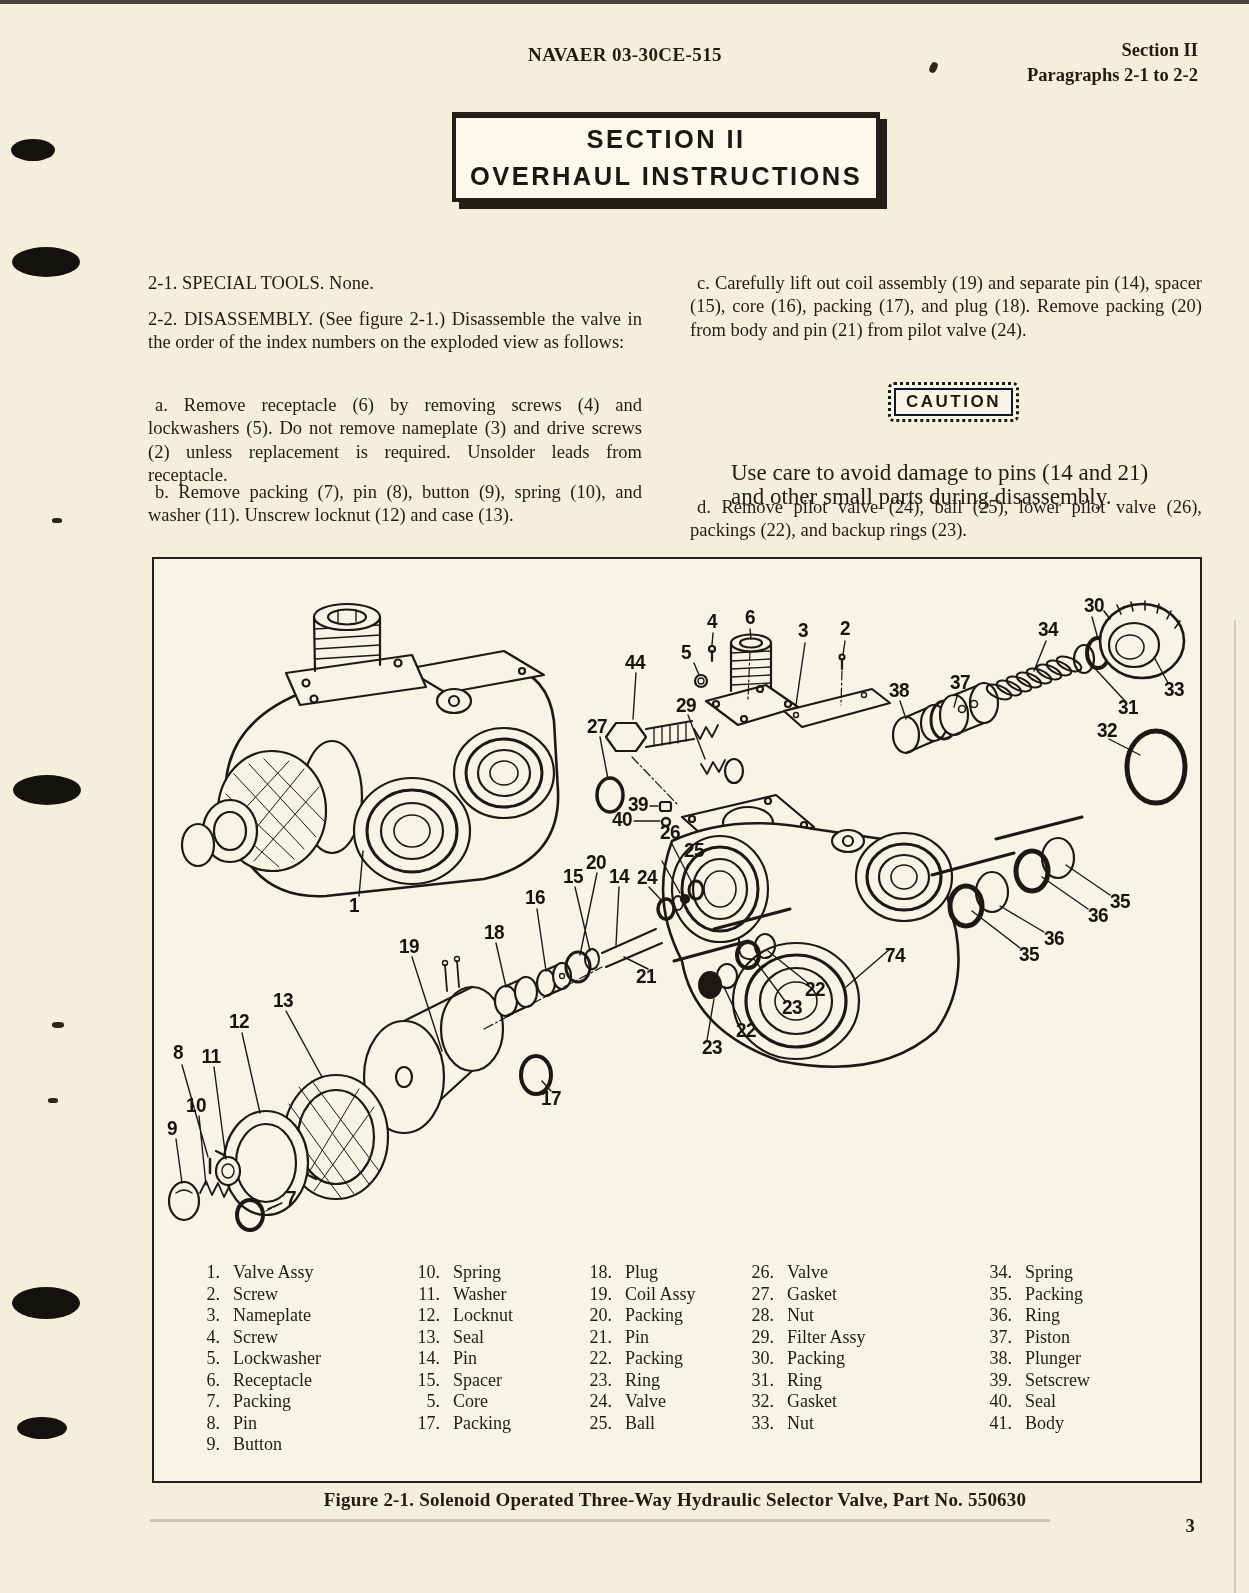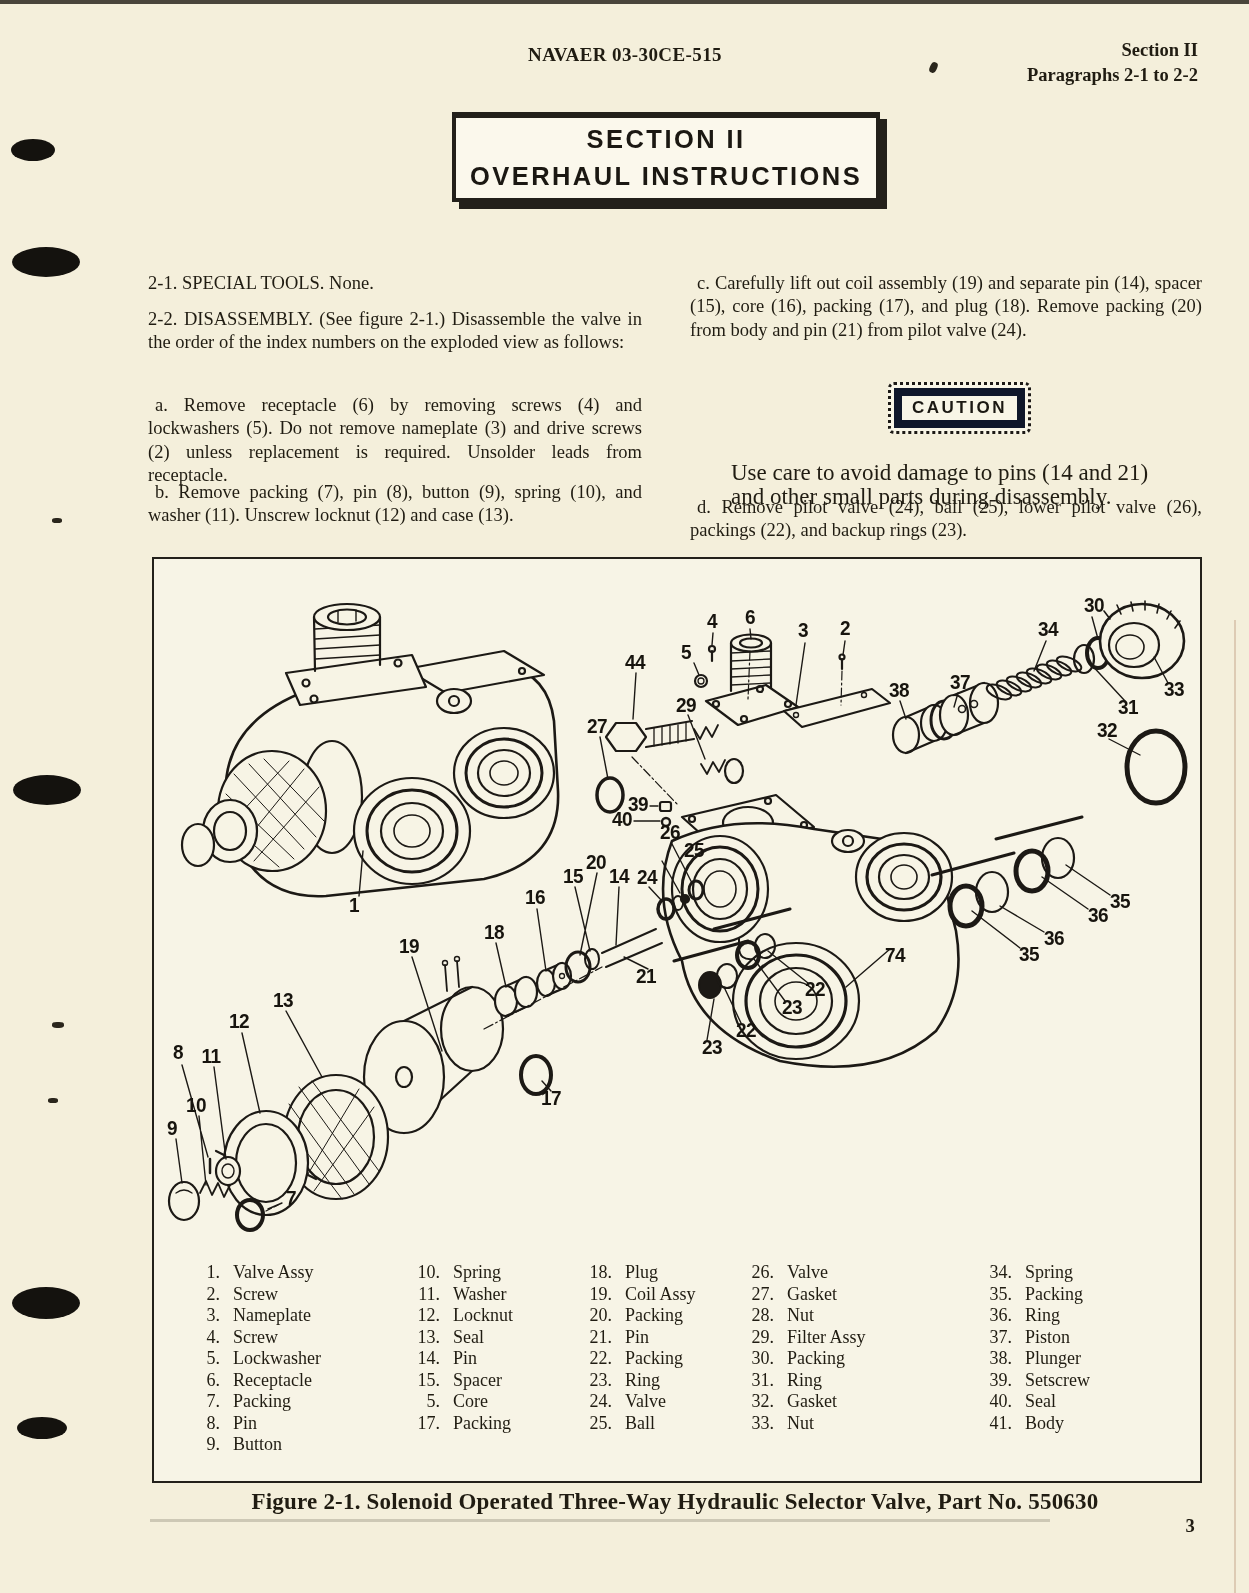--- a/index.html
+++ b/index.html
@@ -31,21 +31,21 @@
 
   
   .para{position:absolute;font-size:18.5px;line-height:23.4px;text-align:justify;}
   .col-l{left:148px;width:494px;}
   .col-r{left:690px;width:512px;}
   .step{text-indent:7px;}
 
   
   .caution-outer{position:absolute;left:888px;top:382px;padding:3px;
     border:3px dotted #1c1915;border-radius:6px;background:#f8f5e6;}
-  .caution-inner{border:8px solid #0f172a;padding:2px 10px;}
+  .caution-inner{border:2px solid #0f172a;padding:2px 10px;}
   .caution-word{font-family:"Liberation Sans", sans-serif;font-weight:bold;font-size:17px;
     letter-spacing:2.5px;color:#1b1812;}
   .caution-text{position:absolute;left:731px;top:461px;width:436px;
     font-size:23px;line-height:23.5px;}
 
   
   .figure-box{position:absolute;left:152px;top:557px;width:1046px;height:922px;
     border:2.5px solid #23201a;background:#f7f4e6;}
   .figure-box svg{position:absolute;left:0;top:0;}
   .callout-layer{position:absolute;left:0;top:0;width:1046px;height:922px;}
@@ -53,21 +53,21 @@
     font-family:"Liberation Sans", sans-serif;font-weight:bold;font-size:20px;
     letter-spacing:-.5px;color:#17140e;}
 
   
   #parts-list{position:absolute;left:0;top:703px;width:1046px;height:200px;}
   .pl-col{position:absolute;top:0;}
   .pl-row{display:flex;font-size:18px;line-height:21.5px;white-space:nowrap;}
   .pl-num{width:46px;text-align:right;margin-right:13px;}
 
   .figure-caption{position:absolute;left:152px;top:1489px;width:1046px;text-align:center;
-    font-size:23px;font-weight:600;letter-spacing:.2px;}
+    font-size:19px;font-weight:600;letter-spacing:.2px;}
   .page-number{position:absolute;left:1170px;top:1516px;width:40px;text-align:center;
     font-size:18.5px;font-weight:600;}
 </style>
 </head>
 <body>
 
 <div class="scan-top"></div>
 <div class="scan-bottom"></div>
 <div class="page-edge-line"></div>
 

